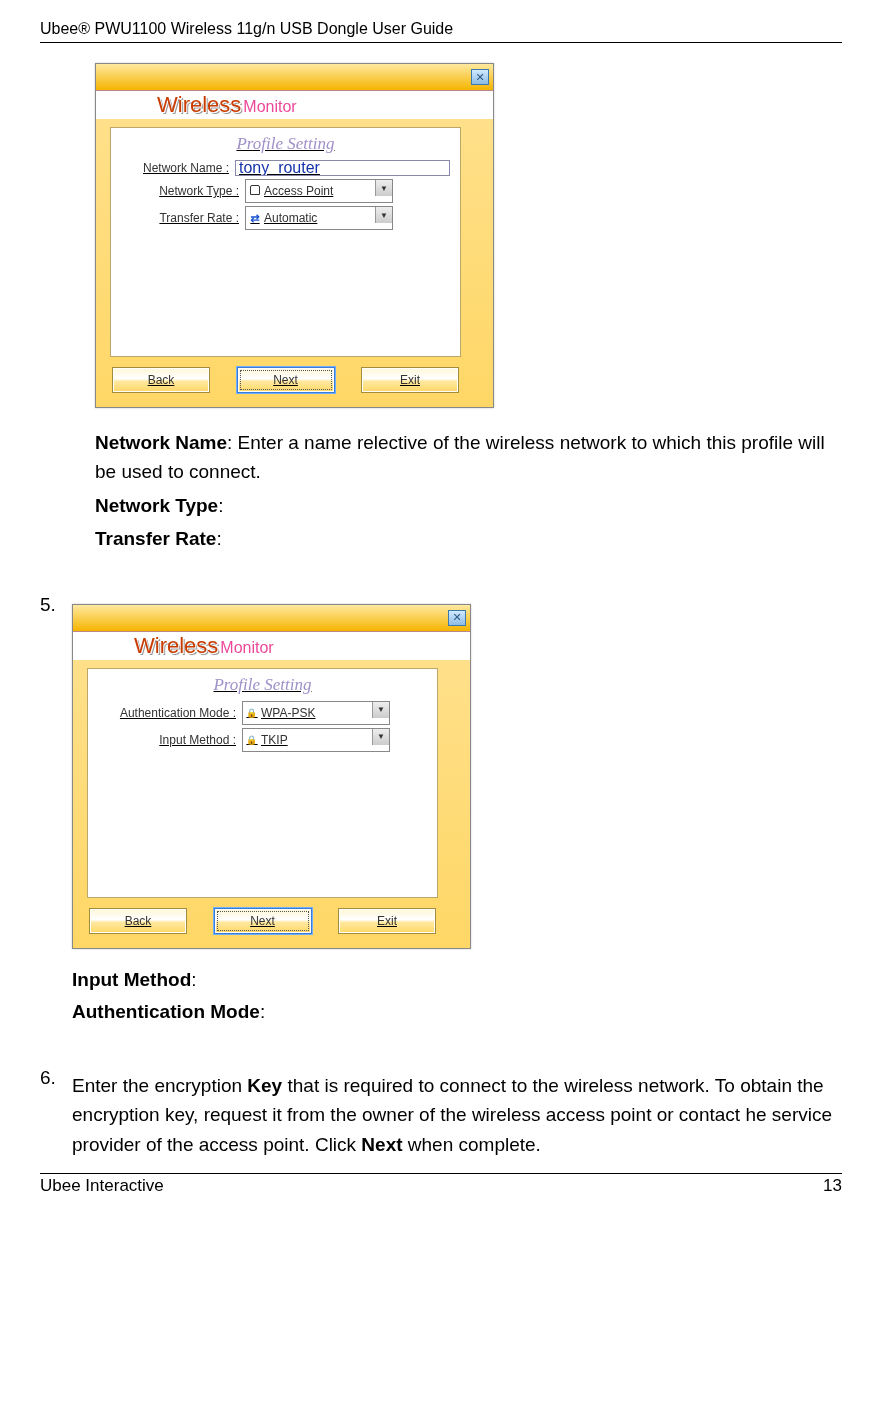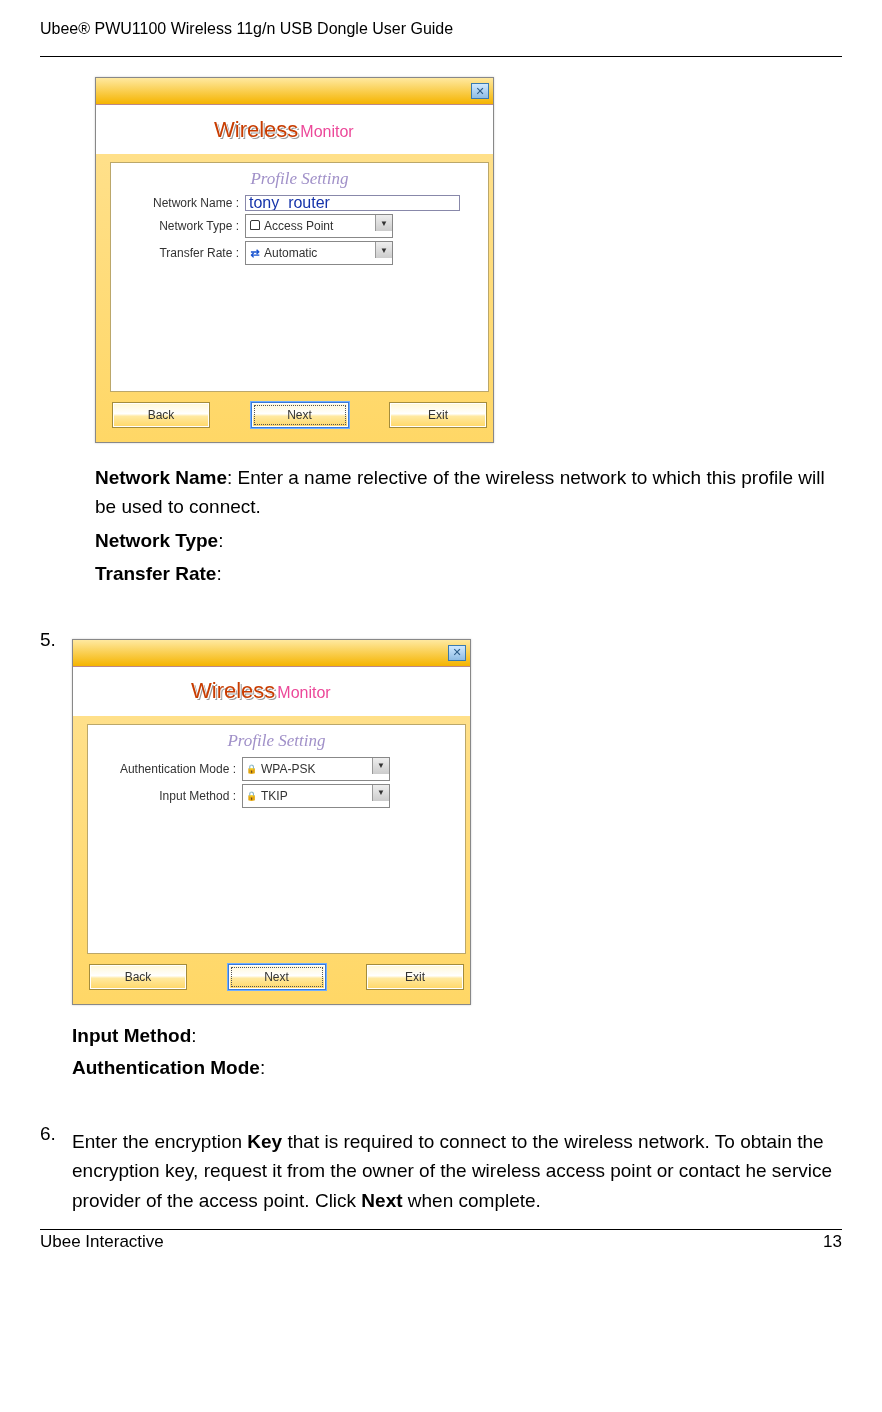--- a/index.html
+++ b/index.html
@@ -10,21 +10,21 @@
     color: #000;
     background: #fff;
     width: 882px;
   }
   .page {
     padding: 20px 40px 10px 40px;
   }
   .header {
     font-size: 16px;
     border-bottom: 1px solid #000;
-    padding-bottom: 18px;
+    padding-bottom: 4px;
     margin-bottom: 20px;
   }
   .footer {
     font-size: 17px;
     border-top: 1px solid #000;
     padding-top: 2px;
     margin-top: 10px;
     display: flex;
     justify-content: space-between;
   }
@@ -55,25 +55,25 @@
     background: linear-gradient(to bottom, #cfe8ff, #8fbce4);
     display: flex;
     align-items: center;
     justify-content: center;
     font-size: 11px;
     color: #2a5a86;
     font-family: sans-serif;
     line-height: 1;
   }
   .dialog-logo {
-    height: 49px;
-    background: #fff;
-    display: flex;
-    align-items: center;
-    padding-left: 118px;
+    height: 28px;
+    background: #fff;
+    display: flex;
+    align-items: center;
+    padding-left: 61px;
   }
   .logo-img {
     display: flex;
     align-items: baseline;
   }
   .logo-big {
     font-family: Impact, 'Arial Black', sans-serif;
     font-size: 22px;
     letter-spacing: 0px;
     color: #c83c00;
@@ -81,21 +81,22 @@
   }
   .logo-small {
     font-family: 'Comic Sans MS', cursive, sans-serif;
     font-size: 16px;
     color: #ec4899;
     margin-left: 2px;
     text-shadow: 1px 1px 0 #fff;
   }
   .dialog-body {
     background: linear-gradient(to bottom, #ffe08a 0%, #ffd766 100%);
-    padding: 8px 4px 14px 14px;
+    padding: 8px 32px 14px 14px;
+    text-decoration: underline;
   }
   .inner-panel {
     background: #fff;
     border: 1px solid #bba76a;
     height: 216px;
     padding: 6px 10px 6px 10px;
     position: relative;
   }
   .panel-title {
     text-align: center;

